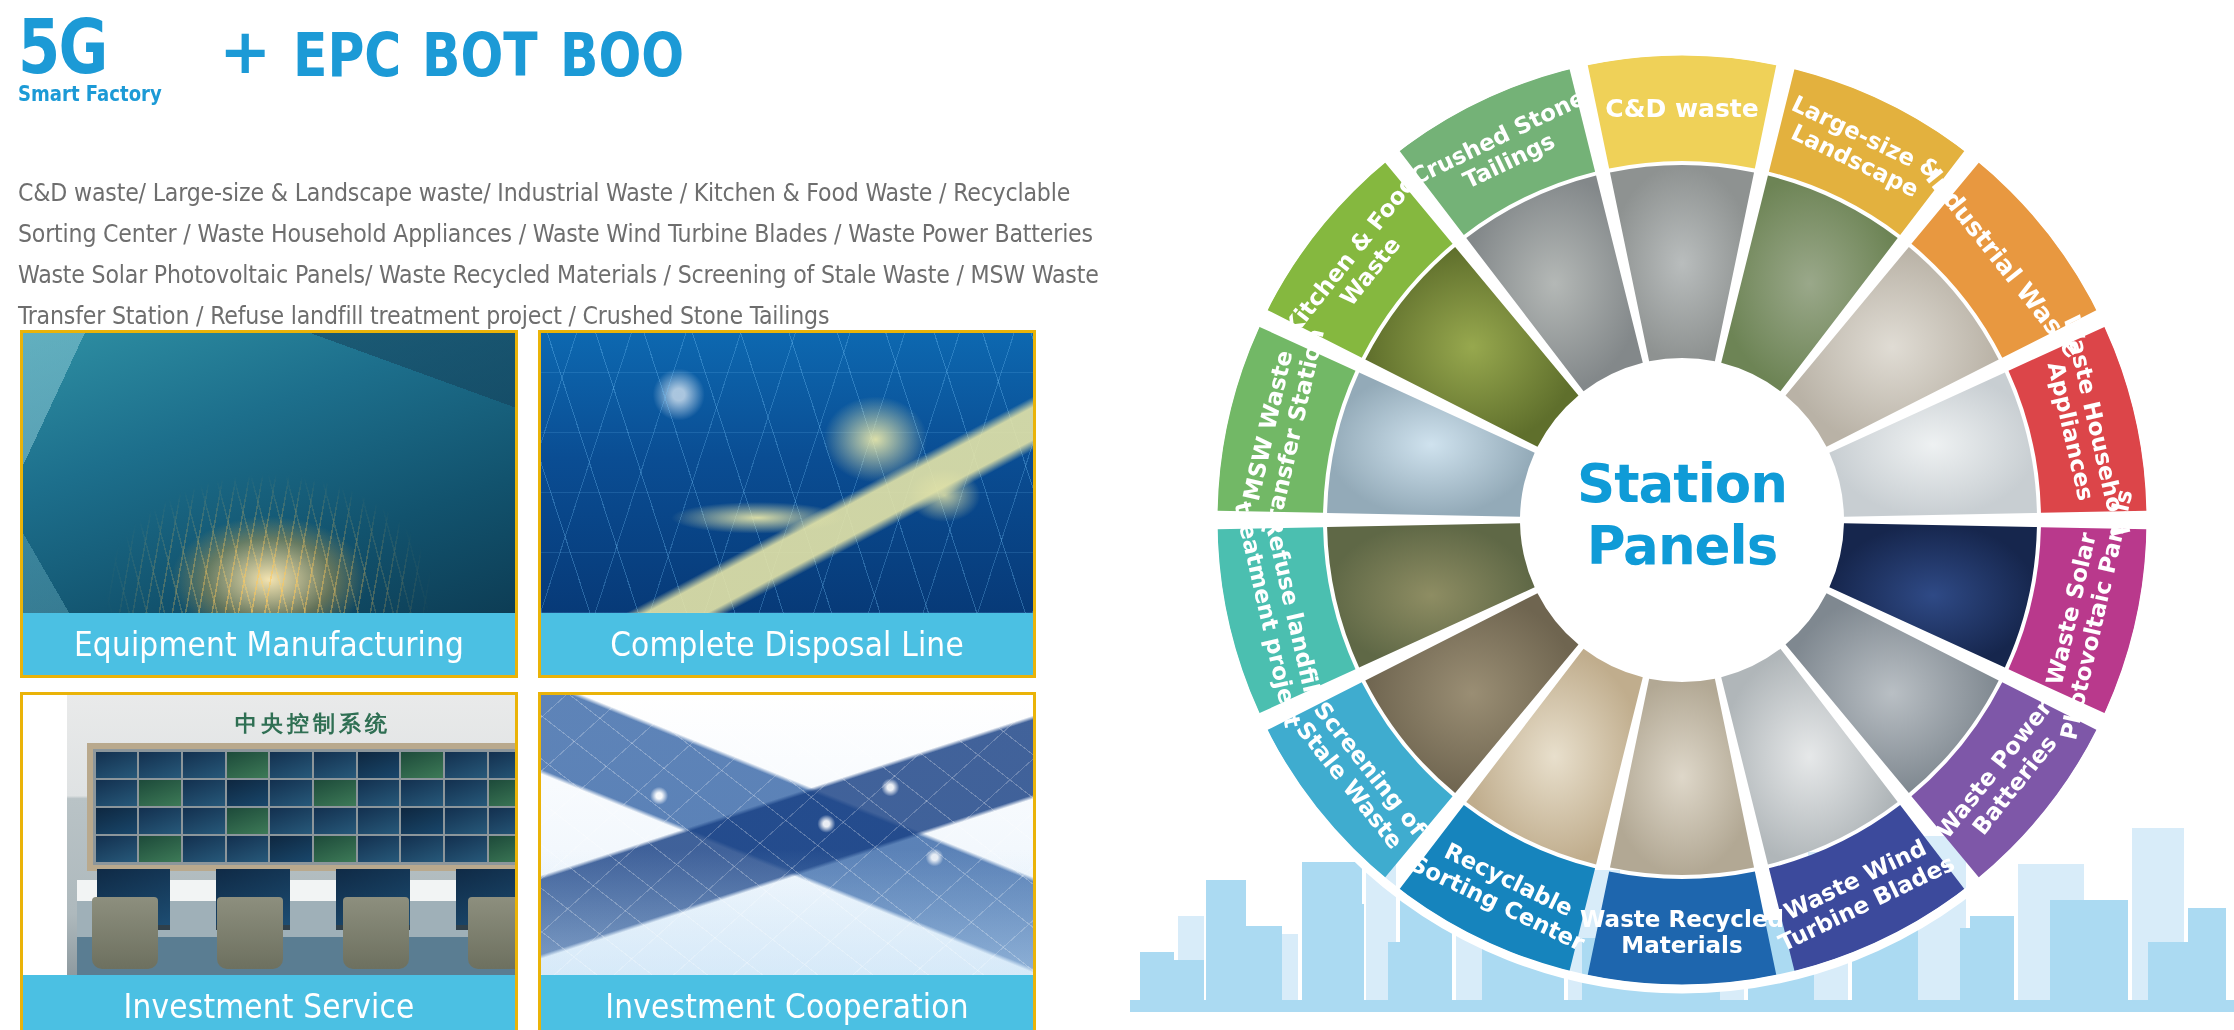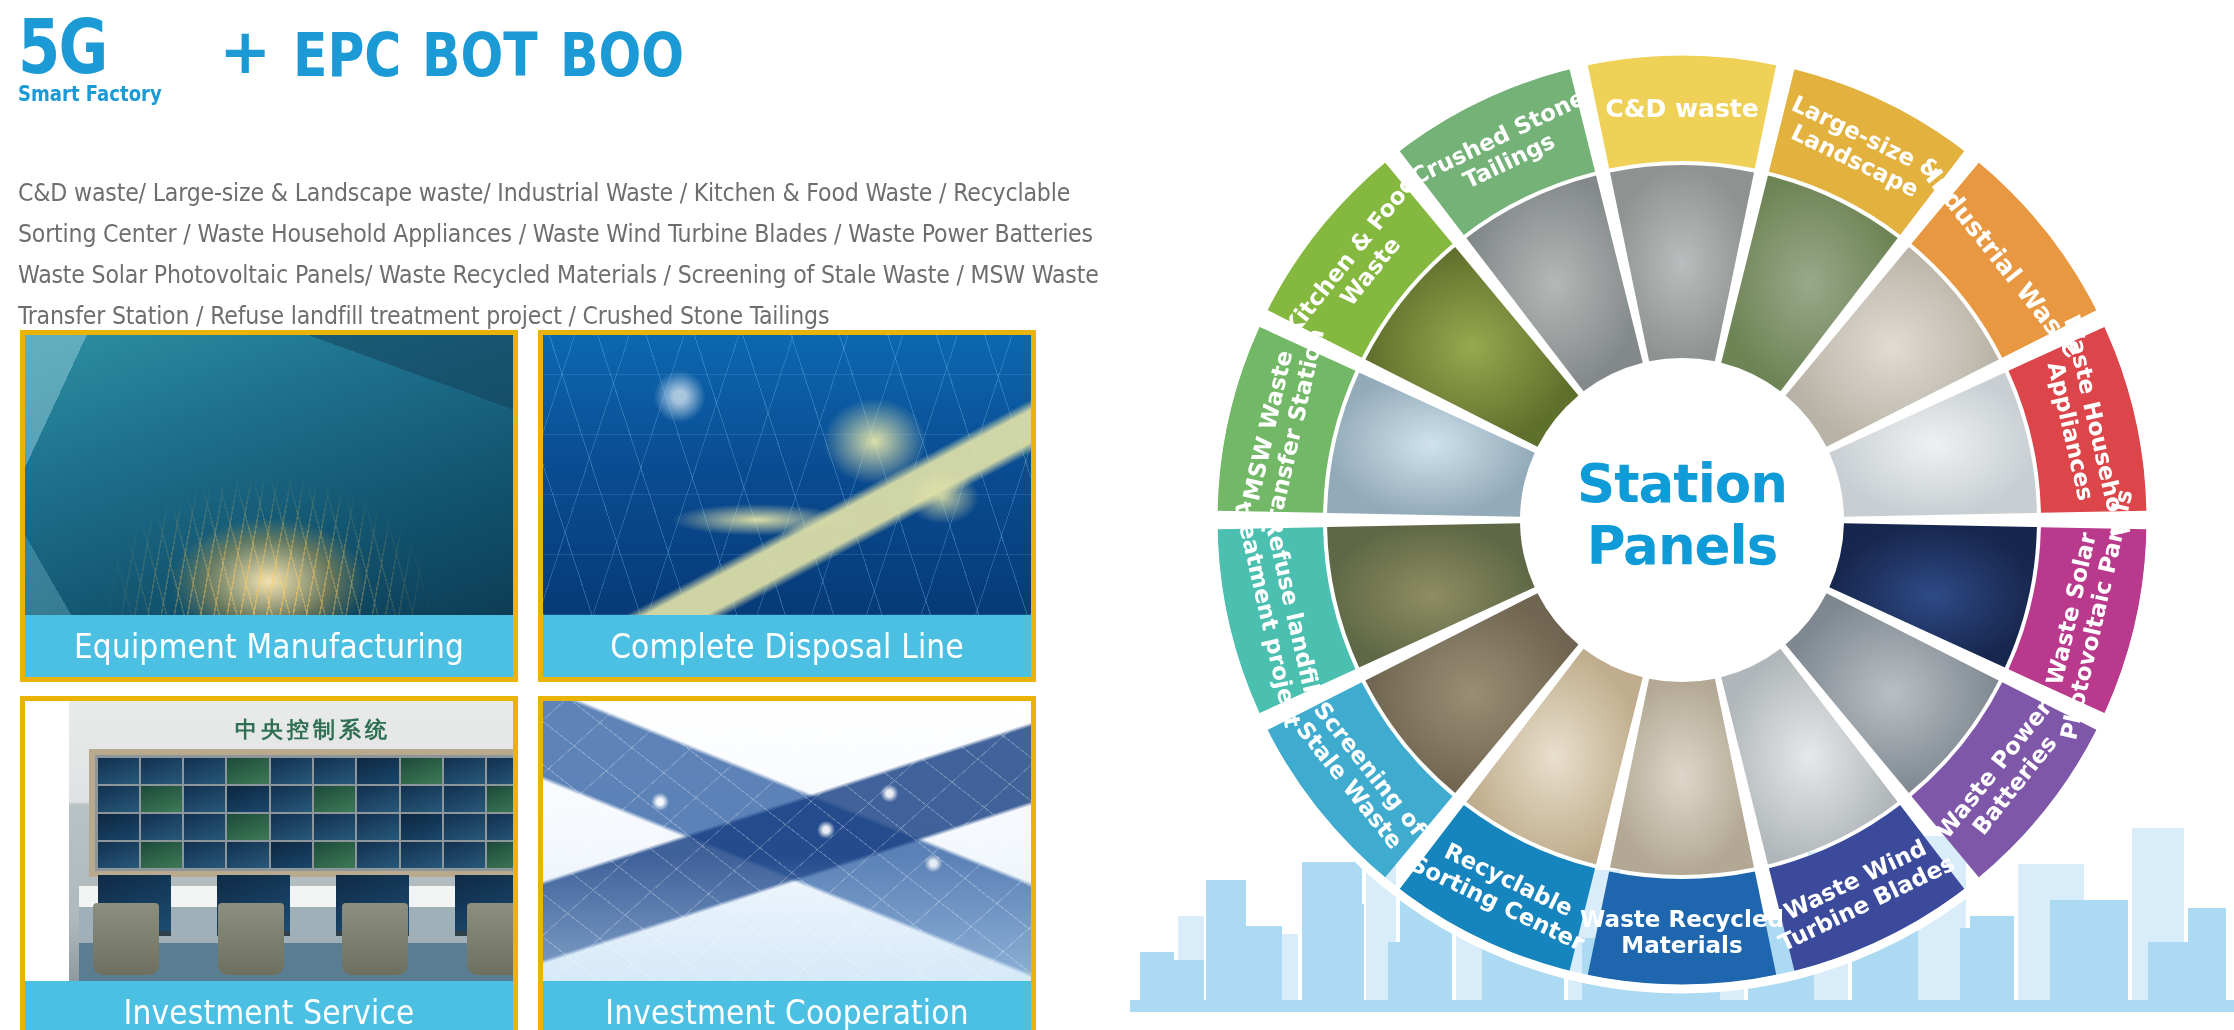--- a/index.html
+++ b/index.html
@@ -41,21 +41,21 @@
     position:absolute;left:18px;top:172px;width:1150px;
     font-family:"DejaVu Sans Condensed","DejaVu Sans", sans-serif;
     font-size:25.5px;line-height:41px;color:#6e6e6e;letter-spacing:-.2px;
     transform:scaleX(.965);transform-origin:left top;
   }
 
   
   .cards{position:absolute;left:20px;top:330px;width:1030px;}
   .cardrow{display:flex;gap:20px;margin-bottom:14px;}
   .card{
-    width:498px;border:5px solid #eab308;box-sizing:border-box;background:#fff;
+    width:498px;border:3px solid #eab308;box-sizing:border-box;background:#fff;
     display:flex;flex-direction:column;overflow:hidden;
   }
   .card .thumb{height:280px;width:100%;position:relative;overflow:hidden;}
   .card .cap{
     background:#4BC0E3;color:#fff;
     font-family:"DejaVu Sans Condensed","DejaVu Sans", sans-serif;
     font-size:33px;height:62px;display:flex;align-items:center;justify-content:center;
     letter-spacing:.2px;
   }
 

